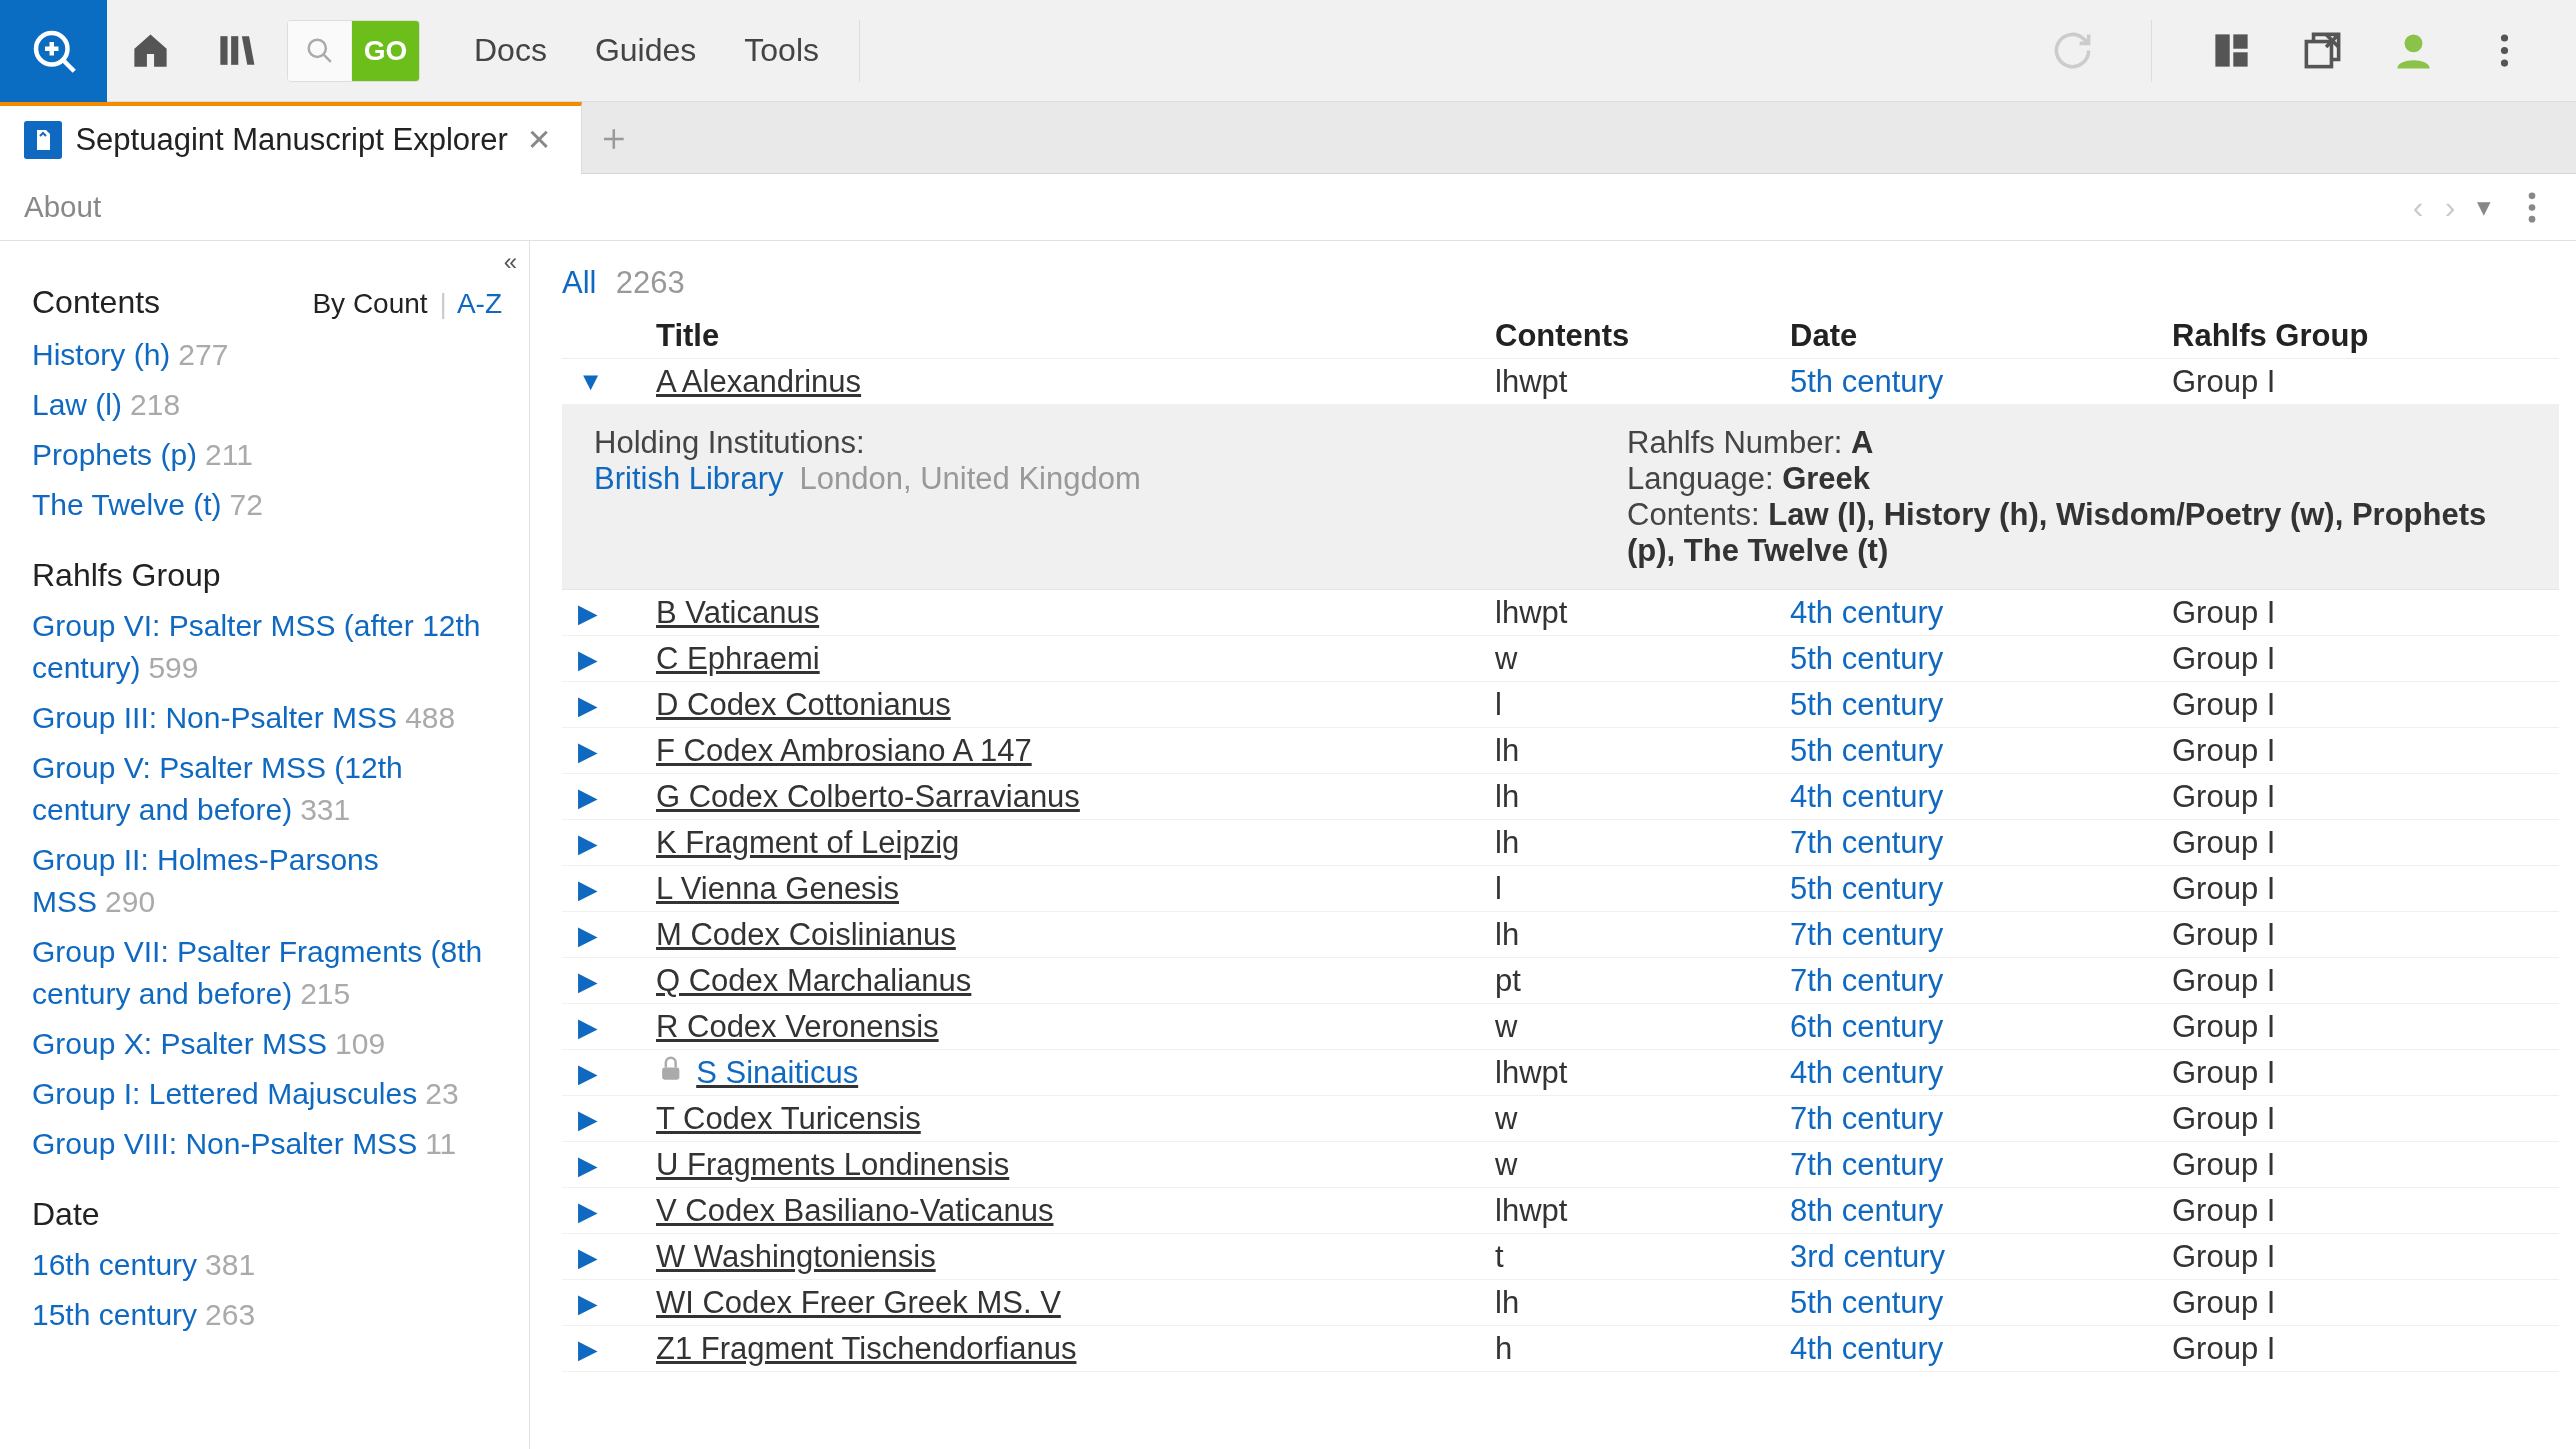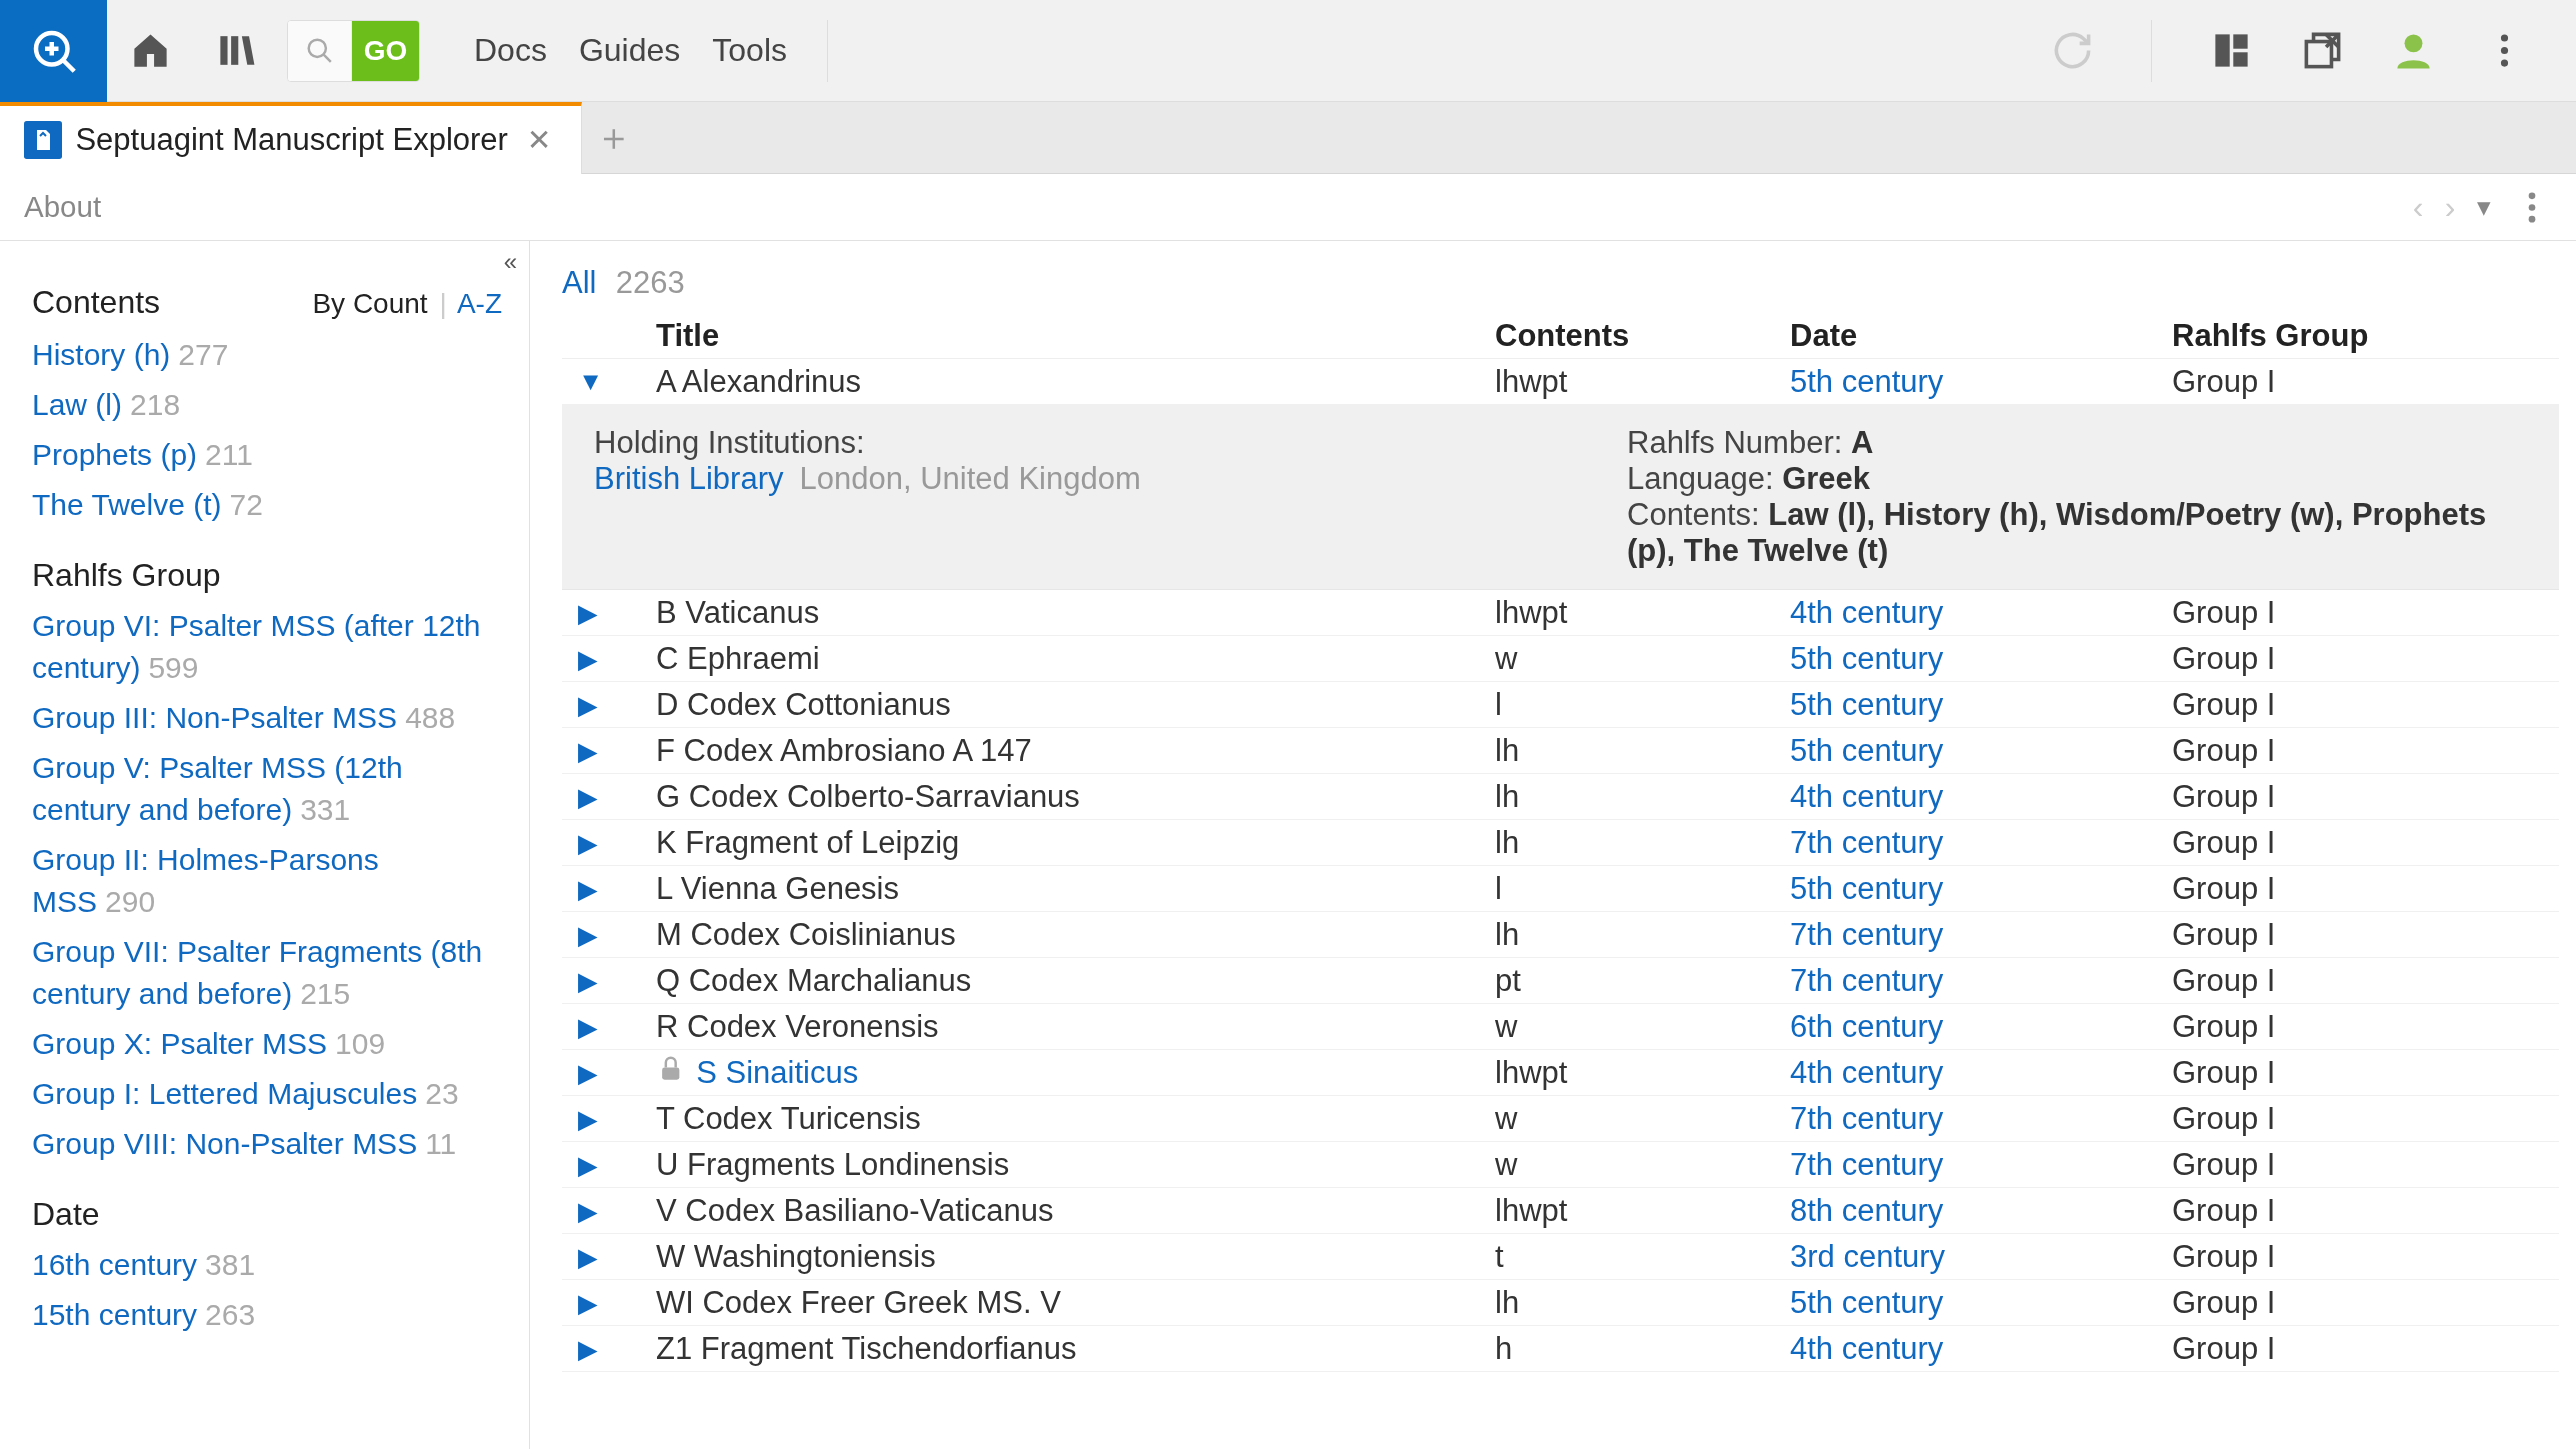--- a/index.html
+++ b/index.html
@@ -10,21 +10,21 @@
 .top-bar { display: flex; align-items: center; height: 102px; background: #f1f1f1; border-bottom: 0.7px solid #ddd; }
 .app-logo { width: 107px; height: 102px; background: #0a6dc2; display: flex; align-items: center; justify-content: center; }
 .app-logo svg { width: 54px; height: 54px; }
 .tb-icon { width: 86px; height: 102px; display: flex; align-items: center; justify-content: center; color: #555; cursor: pointer; }
 .tb-icon svg { width: 43px; height: 43px; }
 .search-bar { display: flex; align-items: center; height: 62px; margin-left: 8px; border: 0.7px solid #ddd; border-radius: 4px; overflow: hidden; background: #fff; }
 .search-icon-box { width: 64px; height: 62px; display: flex; align-items: center; justify-content: center; background: #fafafa; border-right: 0.7px solid #eee; color: #aaa; }
 .search-input { width: 416px; height: 62px; border: none; outline: none; font-size: 31px; padding: 0 16px; color: #333; }
 .search-input::placeholder { color: #bbb; }
 .go-btn { width: 67px; height: 62px; background: #6cbf1a; color: #fff; font-size: 28px; font-weight: 600; display: flex; align-items: center; justify-content: center; border: none; cursor: pointer; }
-.nav-links { display: flex; align-items: center; gap: 32px; margin-left: 40px; text-align: right; }
+.nav-links { display: flex; align-items: center; gap: 48px; margin-left: 40px; text-align: right; }
 .nav-link { color: #444; font-size: 32px; cursor: pointer; }
 .vr { width: 0.7px; height: 62px; background: #ddd; margin: 0 20px; }
 .spacer { flex: 1; }
 .right-icons { display: flex; align-items: center; gap: 27px; padding-right: 40px; }
 .right-icons .tb-icon { width: 64px; }
 
 
 .tab-strip { display: flex; align-items: center; height: 72px; background: #e9e9e9; border-bottom: 0.7px solid #d6d6d6; }
 .tab { display: flex; align-items: center; height: 72px; background: #fff; border-top: 4px solid #f28b00; border-right: 0.7px solid #ddd; padding: 0 24px 0 24px; gap: 13.4px; }
 .tab-icon { width: 38px; height: 38px; background: #1069c0; display: flex; align-items: center; justify-content: center; color: #fff; border-radius: 2.7px; }
@@ -69,21 +69,21 @@
 
 .table { flex: 1; overflow-y: auto; }
 .thead, .trow { display: grid; grid-template-columns: 94px 839px 295px 382px 1fr; align-items: center; min-height: 46px; }
 .thead { font-weight: 700; color: #222; font-size: 31px; border-bottom: 0.7px solid #eee; }
 .trow { border-bottom: 0.7px solid #f0f0f0; font-size: 31px; }
 .trow:first-of-type { border-bottom: none; }
 .exp-cell { display: flex; align-items: center; justify-content: flex-start; padding-left: 16px; }
 .caret { color: #1069c0; cursor: pointer; font-size: 25.5px; }
 .caret.down::before { content: "▼"; }
 .caret.right::before { content: "▶"; }
-.title-cell { display: flex; align-items: center; gap: 10.7px; }
+.title-cell { display: flex; align-items: center; gap: 10.7px; text-decoration: underline; }
 .lock { width: 29.5px; height: 29.5px; color: #aaa; }
 .date-link { color: #1069c0; cursor: pointer; }
 
 .expanded-block { background: #f0f0f0; padding: 20px 32px 20px 32px; display: grid; grid-template-columns: 993px 1fr; gap: 16px 40px; font-size: 31px; border-bottom: 0.7px solid #e6e6e6; }
 .expanded-block .lab { color: #444; }
 .expanded-block .val { font-weight: 700; }
 .expanded-block .link { color: #1069c0; font-weight: 400; cursor: pointer; }
 .expanded-block .loc { color: #999; font-weight: 400; padding-left: 16px; }
 
 </style>

